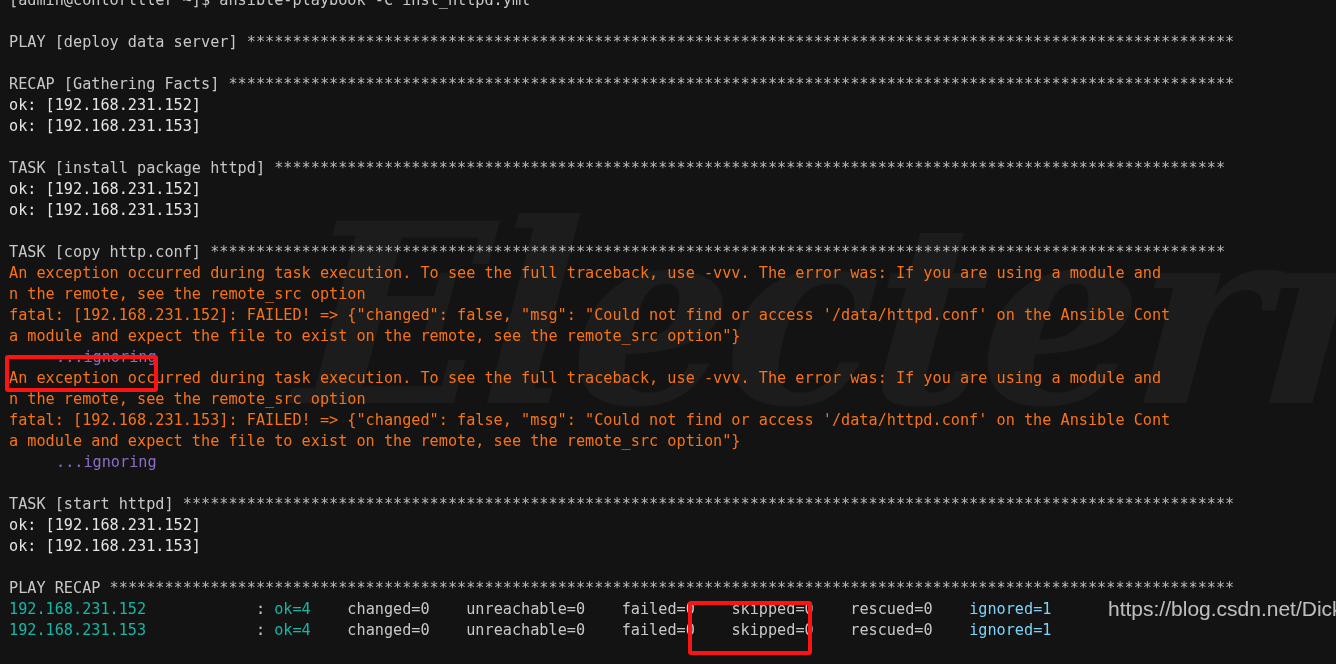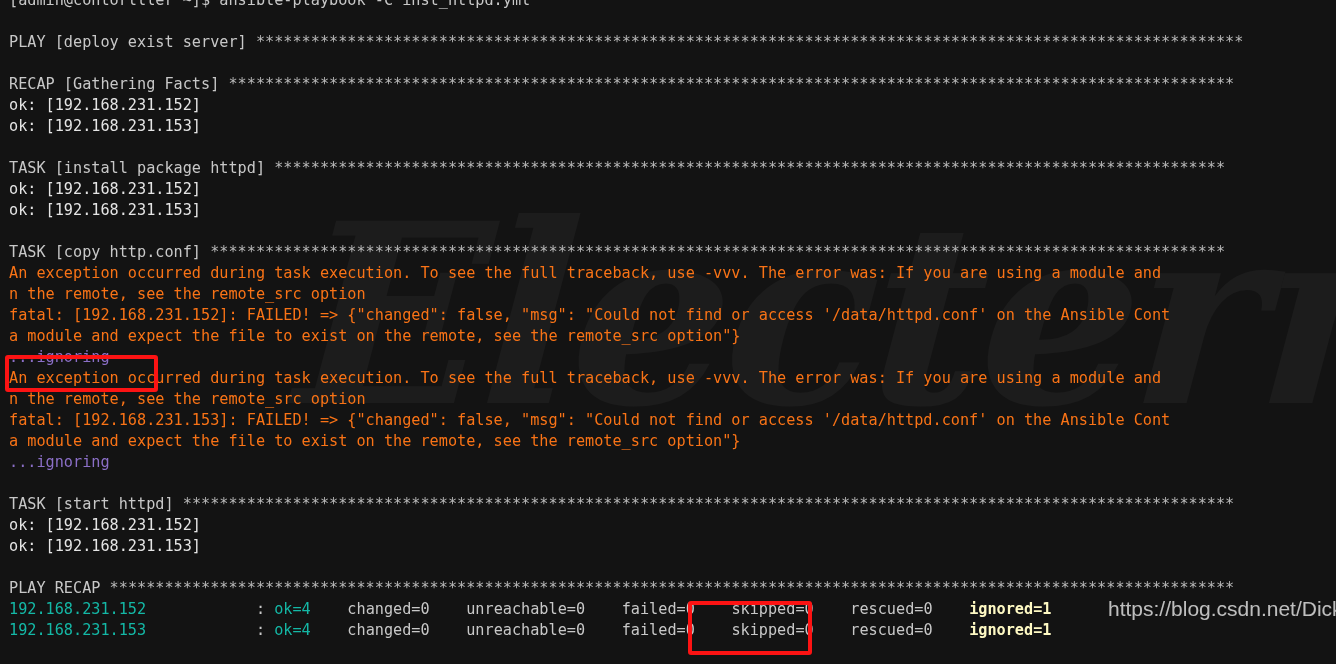--- a/index.html
+++ b/index.html
@@ -59,22 +59,22 @@
     padding-left: 9px;
     box-sizing: border-box;
   }
   .row.blank { color: transparent; }
 
   
   .c-default { color: #c8c8c8; }
   .c-ok      { color: #e5e5e5; }
   .c-recap   { color: #14b8a6; }
   .c-err     { color: #f97316; }
-  .c-ignore  { color: #8b6fc7; }
-  .c-ignored { color: #fef9c3; font-weight: 700; }
+  .c-ignore  { color: #8b6fc7; margin-left: 47px; }
+  .c-ignored { color: #7dd3fc; font-weight: 400; }
   .c-stars   { color: #b9b9b9; }
 
   
   .annot-box {
     position: absolute;
     border: 4px solid #fc1313;
     border-radius: 3px;
     box-sizing: border-box;
     background: transparent;
     z-index: 5;
@@ -113,21 +113,21 @@
 
 <div id="terminal">
 
   <div id="watermark">Electerm</div>
 
   <div id="screen">
 
     <div class="row"><span class="c-default">[admin@contorlller ~]$ ansible-playbook -C inst_httpd.yml</span></div>
     <div class="row blank">&nbsp;</div>
 
-    <div class="row"><span class="c-default">PLAY [deploy exist server] </span><span class="c-stars">************************************************************************************************************</span></div>
+    <div class="row"><span class="c-default">PLAY [deploy data server] </span><span class="c-stars">************************************************************************************************************</span></div>
     <div class="row blank">&nbsp;</div>
 
     <div class="row"><span class="c-default">RECAP [Gathering Facts] </span><span class="c-stars">**************************************************************************************************************</span></div>
     <div class="row"><span class="c-ok">ok: [192.168.231.152]</span></div>
     <div class="row"><span class="c-ok">ok: [192.168.231.153]</span></div>
     <div class="row blank">&nbsp;</div>
 
     <div class="row"><span class="c-default">TASK [install package httpd] </span><span class="c-stars">********************************************************************************************************</span></div>
     <div class="row"><span class="c-ok">ok: [192.168.231.152]</span></div>
     <div class="row"><span class="c-ok">ok: [192.168.231.153]</span></div>

